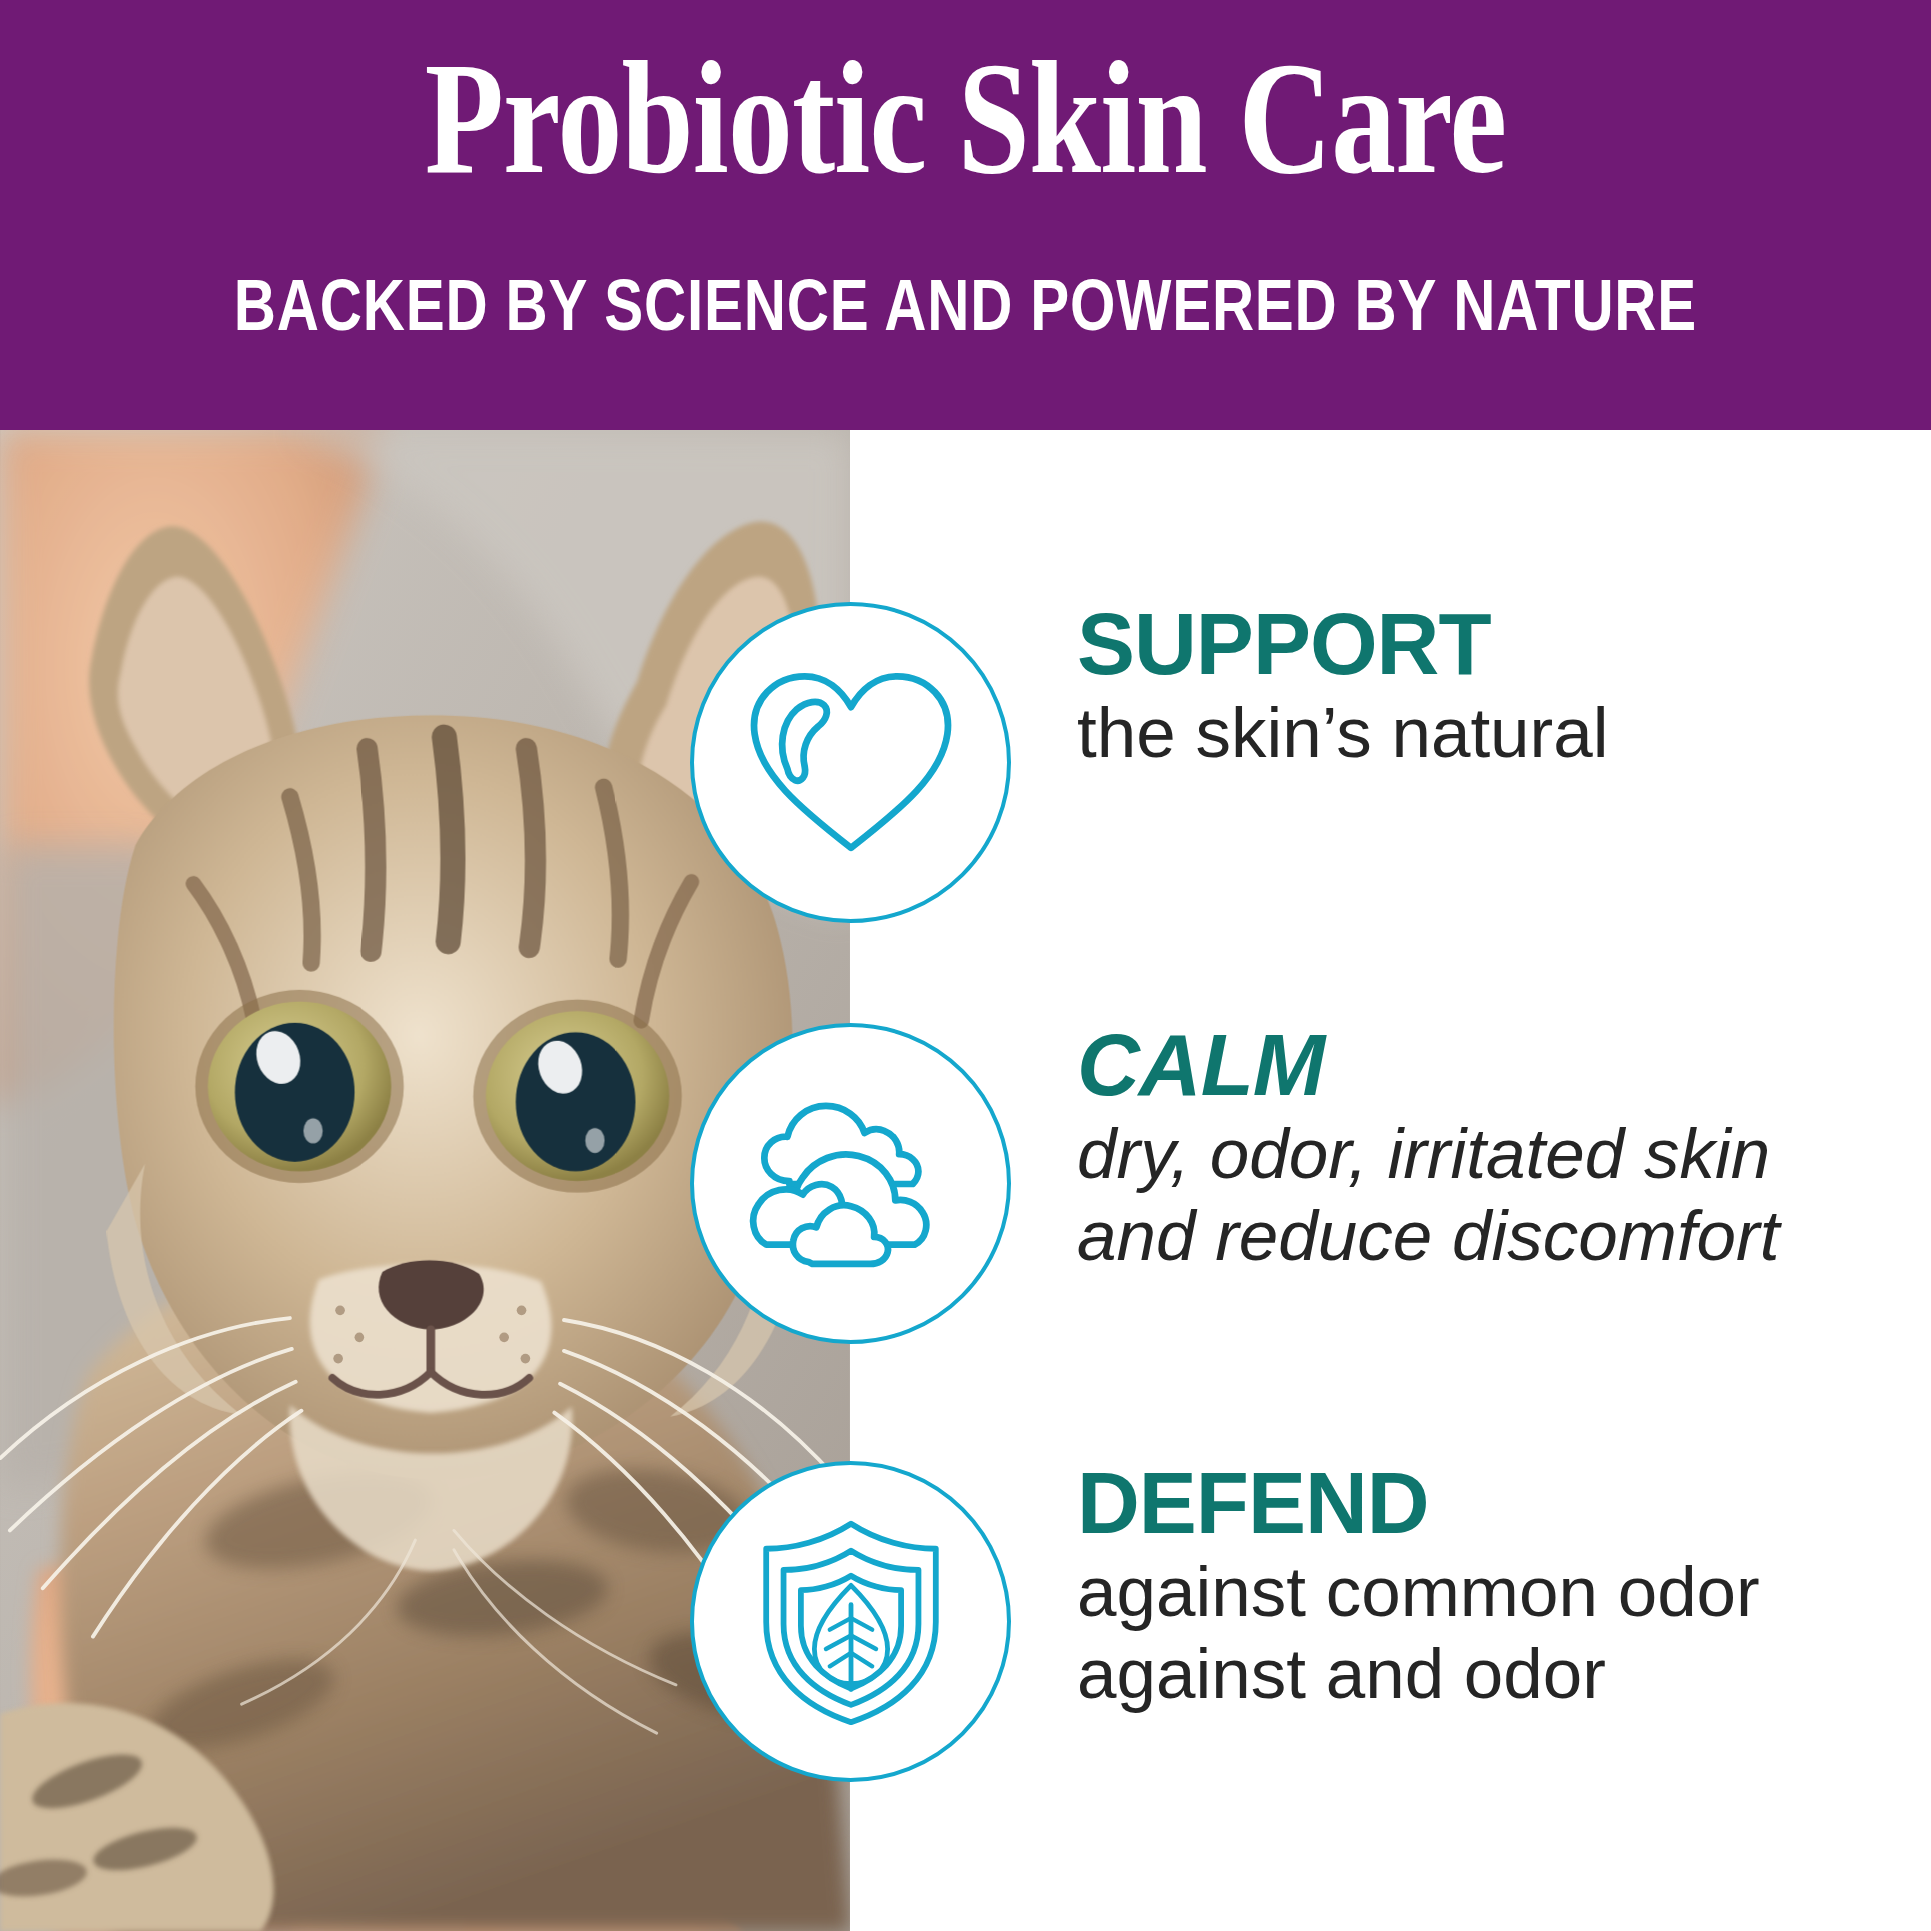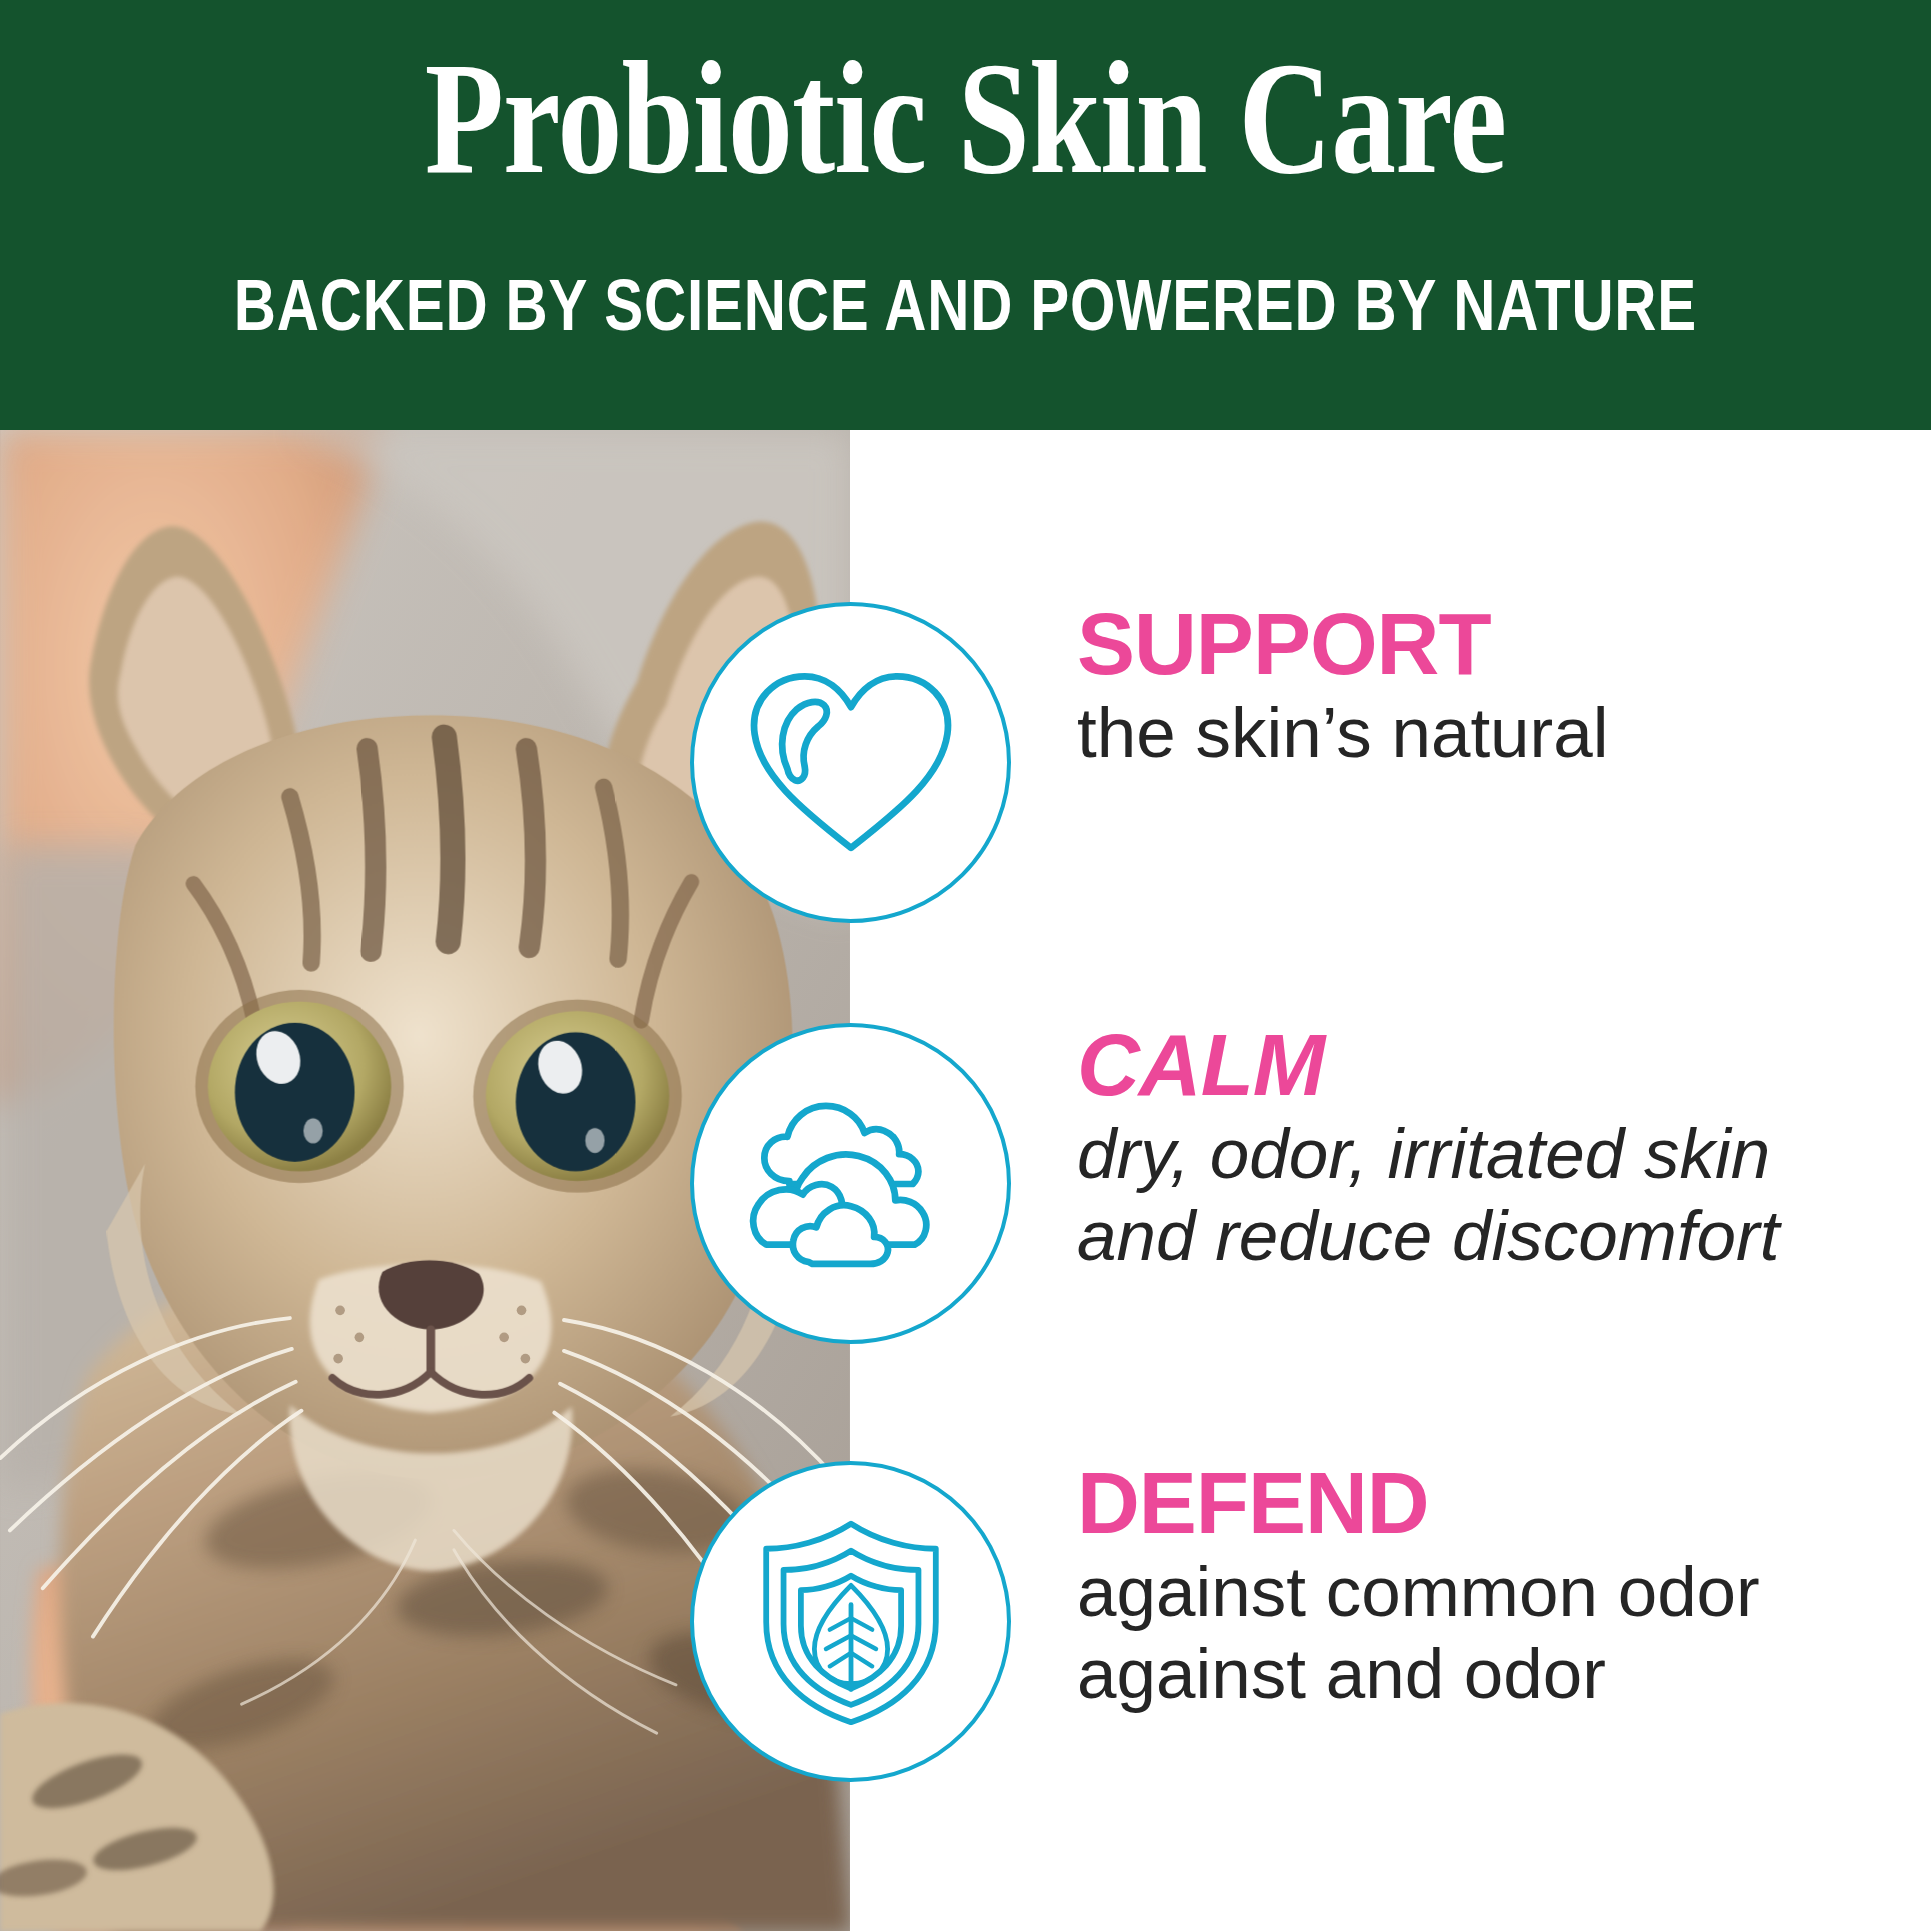--- a/index.html
+++ b/index.html
@@ -17,21 +17,21 @@
     background: #ffffff;
     overflow: hidden;
   }
 
   
   .header {
     position: absolute;
     left: 0; top: 0;
     width: 1931px;
     height: 430px;
-    background: #14532d;
+    background: #701a75;
     overflow: hidden;
   }
   .header-title {
     position: absolute;
     left: 0;
     top: 37px;
     width: 1931px;
     text-align: center;
     color: #ffffff;
     font-family: "Liberation Serif", "DejaVu Serif", serif;
@@ -96,21 +96,21 @@
     top: 50%;
     transform: translate(-50%, -50%);
   }
   .benefit-text {
     position: absolute;
     left: 1077px;
     top: 0;
     width: 811px;
   }
   .benefit-title {
-    color: #ec4899;
+    color: #0f766e;
     font-family: "Liberation Sans", sans-serif;
     font-weight: bold;
     font-size: 87px;
     line-height: 0.96;
     letter-spacing: -1px;
     margin: 0;
     white-space: nowrap;
   }
   .benefit-desc {
     color: #252525;

